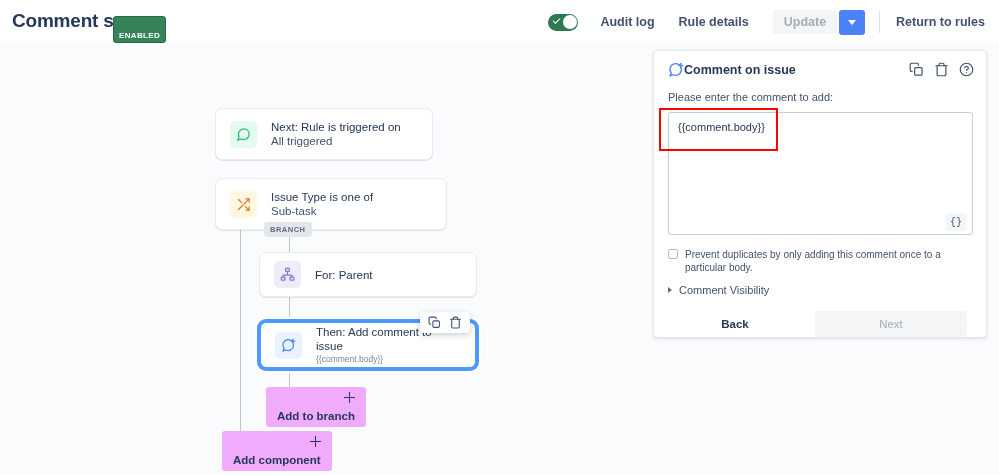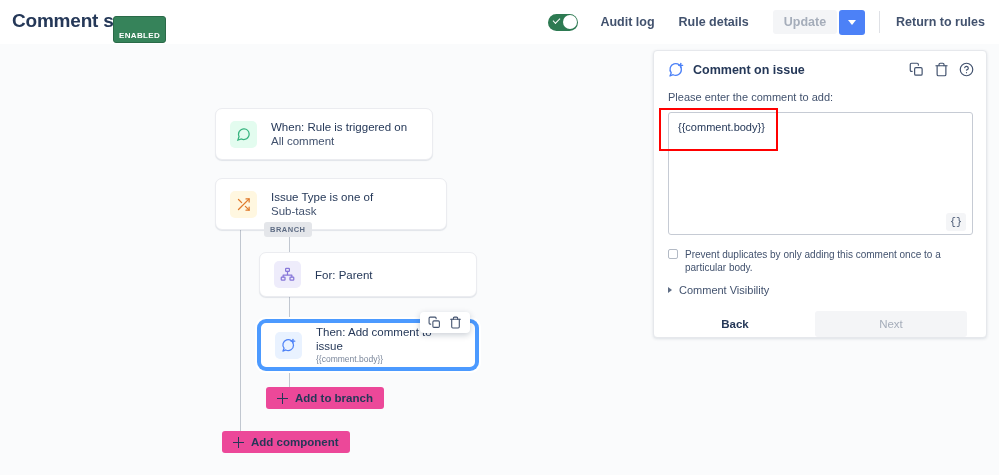--- a/index.html
+++ b/index.html
@@ -102,23 +102,23 @@
 
   .hover-tools {
     position:absolute; background:#ffffff; border-radius:4px;
     box-shadow:0 2px 6px rgba(9,30,66,0.22);
     display:flex; align-items:center; gap:8px; padding:4px 8px;
     z-index:5;
   }
   .hover-tools .ht-btn { cursor:pointer; display:flex; }
 
   .add-btn {
-    position:absolute; background:#ec4899; border:none; border-radius:3px;
+    position:absolute; background:#f0abfc; border:none; border-radius:3px;
     display:flex; align-items:flex-end; gap:7px;
-    padding:5px 11px; cursor:pointer;
+    padding:5px 11px; cursor:pointer;flex-direction:column;
   }
   .add-btn .lbl { font-size:11.5px; font-weight:600; color:#253858; }
   .plus {
     position:relative; width:11px; height:11px; flex:0 0 11px;
   }
   .plus:before, .plus:after {
     content:""; position:absolute; background:#253858;
   }
   .plus:before { left:0; top:5px; width:11px; height:1.4px; }
   .plus:after  { top:0; left:5px; height:11px; width:1.4px; }
@@ -126,21 +126,21 @@
   
   .panel {
     position:absolute; left:653px; top:50px; width:334px; height:288px;
     background:#ffffff; border:1px solid #e6e8ec; border-radius:4px;
     box-shadow:0 1px 3px rgba(9,30,66,0.12);
   }
   .panel-head {
     position:relative; height:38px; display:flex; align-items:center;
     padding:0 14px;
   }
-  .panel-title { font-size:12.5px; font-weight:700; color:#253858; margin-left:9px; }
+  .panel-title { font-size:12.5px; font-weight:700; color:#253858; }
   .panel-head-icons {
     position:absolute; right:12px; top:11px; display:flex; align-items:center; gap:10px;
   }
   .panel-head-icons span { cursor:pointer; display:flex; }
   .panel-body { padding:0 14px; }
   .help-text { font-size:11px; color:#42526e; margin:2px 0 9px 0; }
   .field-label { font-size:9px; color:#5e6c84; margin-bottom:3px; }
   .ta-wrap { position:relative; }
   .comment-ta {
     width:305px; height:123px; border:1px solid #c6cbd4; border-radius:3px;
@@ -224,22 +224,22 @@
 
     <div class="conn" style="left:240px; top:165px; width:50px; height:1px;"></div>
 
     <div class="node" style="left:215px; top:64px; width:218px; height:52px;">
       <div class="node-icon" style="background:#e3fcef;">
         <svg width="15" height="15" viewBox="0 0 24 24" fill="none" stroke="#36b37e" stroke-width="2">
           <path d="M21 11.5a8.38 8.38 0 0 1-.9 3.8 8.5 8.5 0 0 1-7.6 4.7 8.38 8.38 0 0 1-3.8-.9L3 21l1.9-5.7a8.38 8.38 0 0 1-.9-3.8 8.5 8.5 0 0 1 4.7-7.6 8.38 8.38 0 0 1 3.8-.9h.5a8.48 8.48 0 0 1 8 8v.5z"></path>
         </svg>
       </div>
       <div class="node-text">
-        <div class="node-title">When: Rule is triggered on</div>
-        <div class="node-sub">All comment</div>
+        <div class="node-title">Next: Rule is triggered on</div>
+        <div class="node-sub">All triggered</div>
       </div>
     </div>
 
     <div class="node" style="left:215px; top:134px; width:232px; height:52px;">
       <div class="node-icon" style="background:#fff7e0;">
         <svg width="15" height="15" viewBox="0 0 24 24" fill="none" stroke="#e07a2b" stroke-width="2" stroke-linecap="round" stroke-linejoin="round">
           <polyline points="16 3 21 3 21 8"></polyline>
             <line x1="4" y1="20" x2="21" y2="3"></line>
           <polyline points="21 16 21 21 16 21"></polyline>
             <line x1="15" y1="15" x2="21" y2="21"></line>

